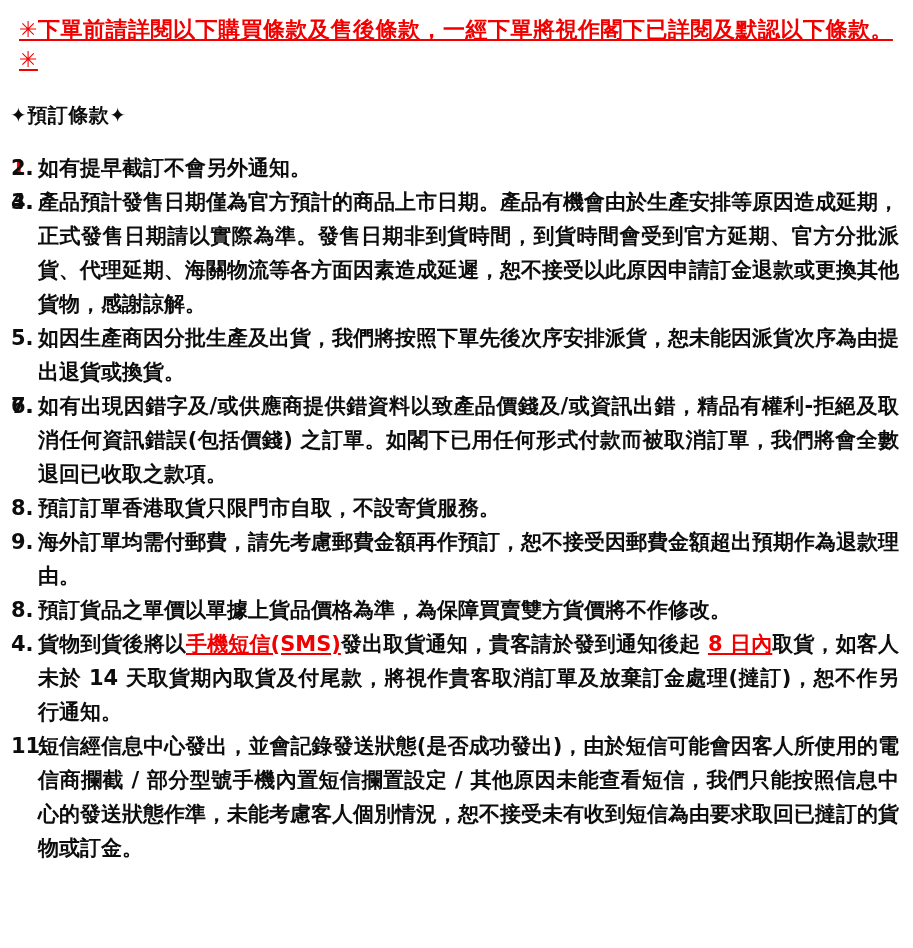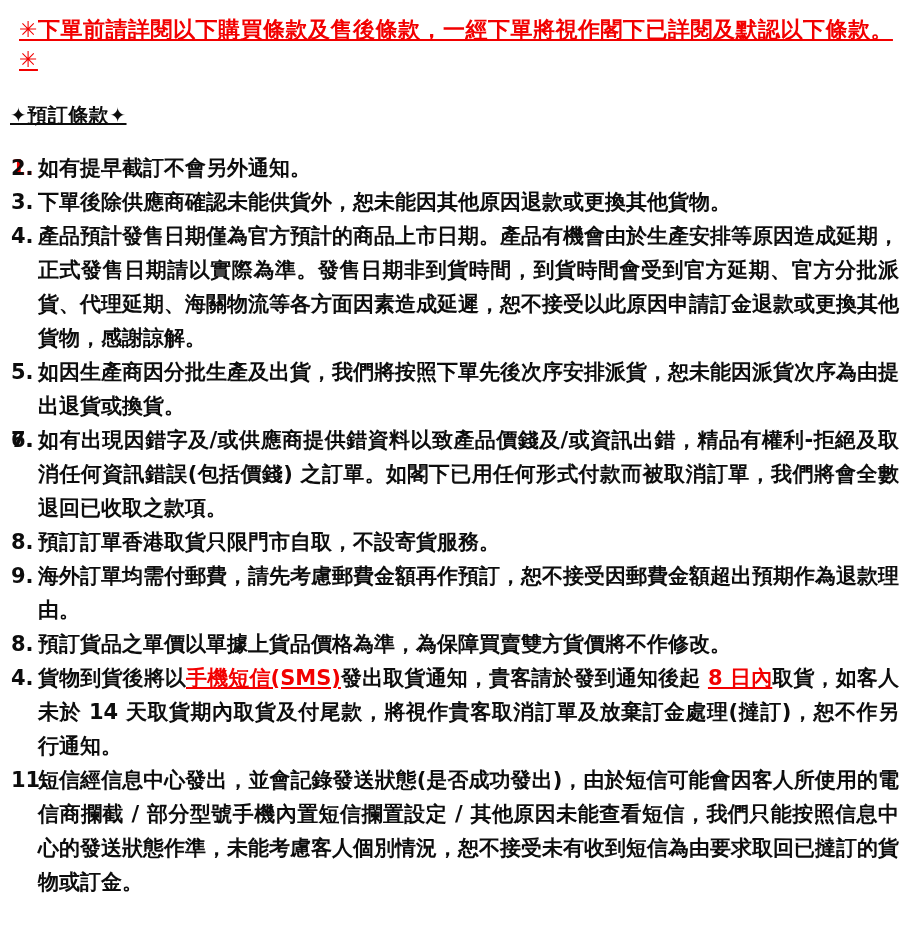--- a/index.html
+++ b/index.html
@@ -22,21 +22,20 @@
     text-decoration: underline;
     font-size: 22px;
     line-height: 30px;
     margin: 5px 0 0 11px;
     letter-spacing: 0.5px;
   }
   .section-title {
     display: inline-block;
     font-size: 20px;
     line-height: 26px;
-    text-decoration: underline;
     margin: 27px 0 0 2px;
     letter-spacing: 0.5px;
   }
   ol.terms-list {
     list-style: none;
     margin: 23px 0 0 0;
     padding: 0;
   }
   ol.terms-list li {
     position: relative;
@@ -63,21 +62,21 @@
 <body style="background: rgb(255, 255, 255);">
 
 <div class="doc">
   <div class="warning-header">✳下單前請詳閱以下購買條款及售後條款，一經下單將視作閣下已詳閱及默認以下條款。✳</div>
 
   <div class="section-title">✦預訂條款✦</div>
 
   <ol class="terms-list" id="terms-list">
       <li class="item-red"><span class="num">1.</span></li>
       <li><span class="num">2.</span><span>如有提早截訂不會另外通知。</span></li>
-      <li><span class="num">3.</span><span>下單後除供應商確認未能供貨外，恕未能因其他原因退款或更換其他貨物。</span></li>
+      <li><span class="num">3.</span></li>
       <li><span class="num">4.</span><span>產品預計發售日期僅為官方預計的商品上市日期。產品有機會由於生產安排等原因造成延期，正式發售日期請以實際為準。發售日期非到貨時間，到貨時間會受到官方延期、官方分批派貨、代理延期、海關物流等各方面因素造成延遲，恕不接受以此原因申請訂金退款或更換其他貨物，感謝諒解。</span></li>
       <li><span class="num">5.</span><span>如因生產商因分批生產及出貨，我們將按照下單先後次序安排派貨，恕未能因派貨次序為由提出退貨或換貨。</span></li>
       <li><span class="num">6.</span></li>
       <li><span class="num">7.</span><span>如有出現因錯字及/或供應商提供錯資料以致產品價錢及/或資訊出錯，精品有權利-拒絕及取消任何資訊錯誤(包括價錢) 之訂單。如閣下已用任何形式付款而被取消訂單，我們將會全數退回已收取之款項。</span></li>
       <li><span class="num">8.</span><span>預訂訂單香港取貨只限門市自取，不設寄貨服務。</span></li>
       <li><span class="num">9.</span><span>海外訂單均需付郵費，請先考慮郵費金額再作預訂，恕不接受因郵費金額超出預期作為退款理由。</span></li>
       <li><span class="num">8.</span><span>預訂貨品之單價以單據上貨品價格為準，為保障買賣雙方貨價將不作修改。</span></li>
       <li><span class="num">4.</span><span>貨物到貨後將以</span><span class="seg-red-underline">手機短信(SMS)</span><span>發出取貨通知，貴客請於發到通知後起 </span><span class="seg-red-underline">8 日內</span><span>取貨，如客人未於 14 天取貨期內取貨及付尾款，將視作貴客取消訂單及放棄訂金處理(撻訂)，恕不作另行通知。</span></li>
       <li><span class="num">11.</span><span>短信經信息中心發出，並會記錄發送狀態(是否成功發出)，由於短信可能會因客人所使用的電信商攔截 / 部分型號手機內置短信攔置設定 / 其他原因未能查看短信，我們只能按照信息中心的發送狀態作準，未能考慮客人個別情況，恕不接受未有收到短信為由要求取回已撻訂的貨物或訂金。</span></li>
     </ol>

